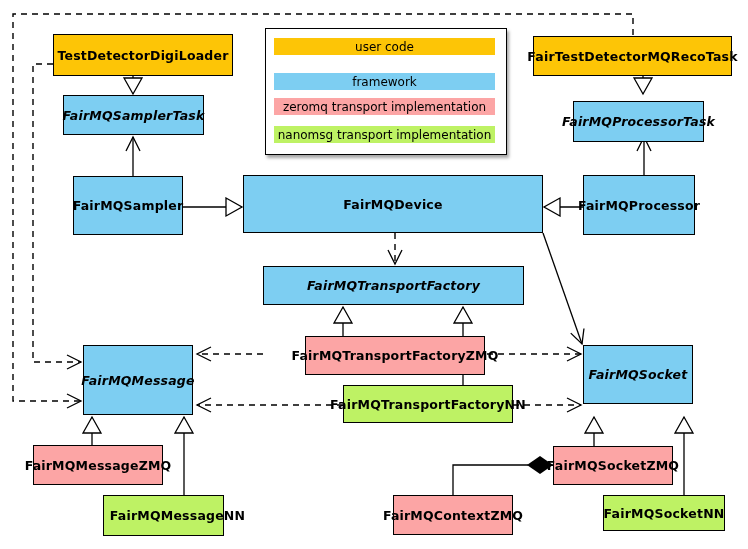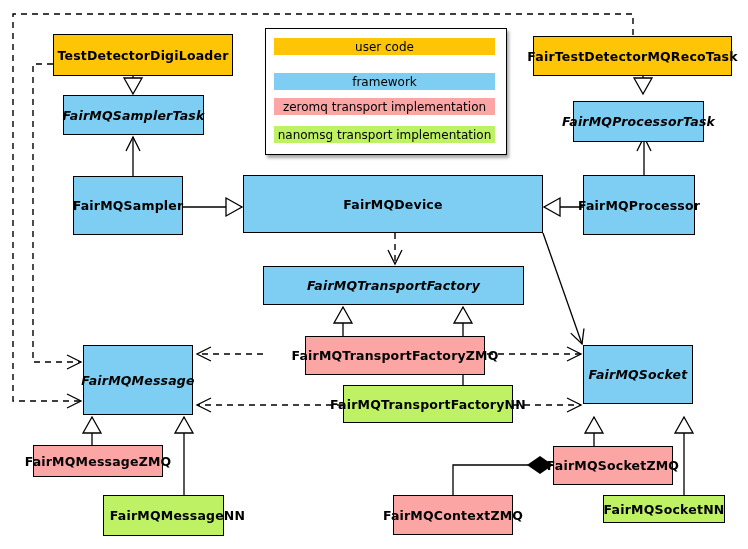--- a/index.html
+++ b/index.html
@@ -24,24 +24,24 @@
   #n-samplertask{left:63px;top:95px;width:141px;height:40px;}
   #n-processortask{left:573px;top:95px;width:131px;height:41px;margin-top:6px;}
   #n-sampler{left:73px;top:176px;width:110px;height:59px;}
   #n-device{left:243px;top:175px;width:300px;height:58px;}
   #n-processor{left:583px;top:175px;width:112px;height:60px;}
   #n-transportfactory{left:263px;top:266px;width:261px;height:39px;}
   #n-tfzmq{left:263px;top:336px;width:180px;height:39px;margin-left:42px;}
   #n-tfnn{left:343px;top:385px;width:170px;height:38px;}
   #n-message{left:83px;top:345px;width:110px;height:70px;}
   #n-socket{left:583px;top:345px;width:110px;height:59px;}
-  #n-messagezmq{left:33px;top:445px;width:130px;height:32px;}
+  #n-messagezmq{left:33px;top:445px;width:130px;height:40px;}
   #n-messagenn{left:103px;top:495px;width:121px;height:41px;padding-left:28px;}
   #n-socketzmq{left:553px;top:446px;width:120px;height:39px;}
-  #n-socketnn{left:603px;top:495px;width:122px;height:28px;}
+  #n-socketnn{left:603px;top:495px;width:122px;height:36px;}
   #n-contextzmq{left:393px;top:495px;width:120px;height:40px;}
 
   #legend{
     position:absolute;left:265px;top:28px;width:242px;height:127px;box-sizing:border-box;
     background:#fff;border:1.5px solid #000;box-shadow:2px 3px 3px rgba(0,0,0,.35);
   }
   .legend-item{
     position:absolute;left:8px;width:221px;height:17px;
     display:flex;align-items:center;justify-content:center;
     font-size:12px;font-weight:normal;color:#000;white-space:nowrap;

